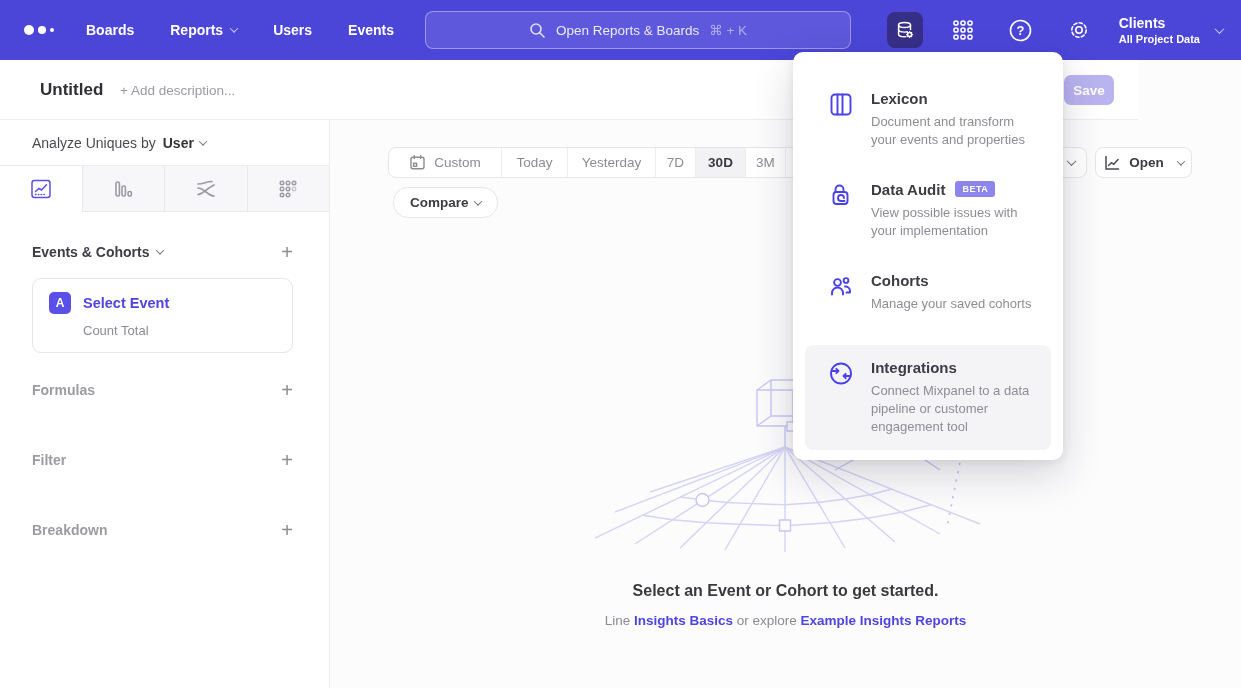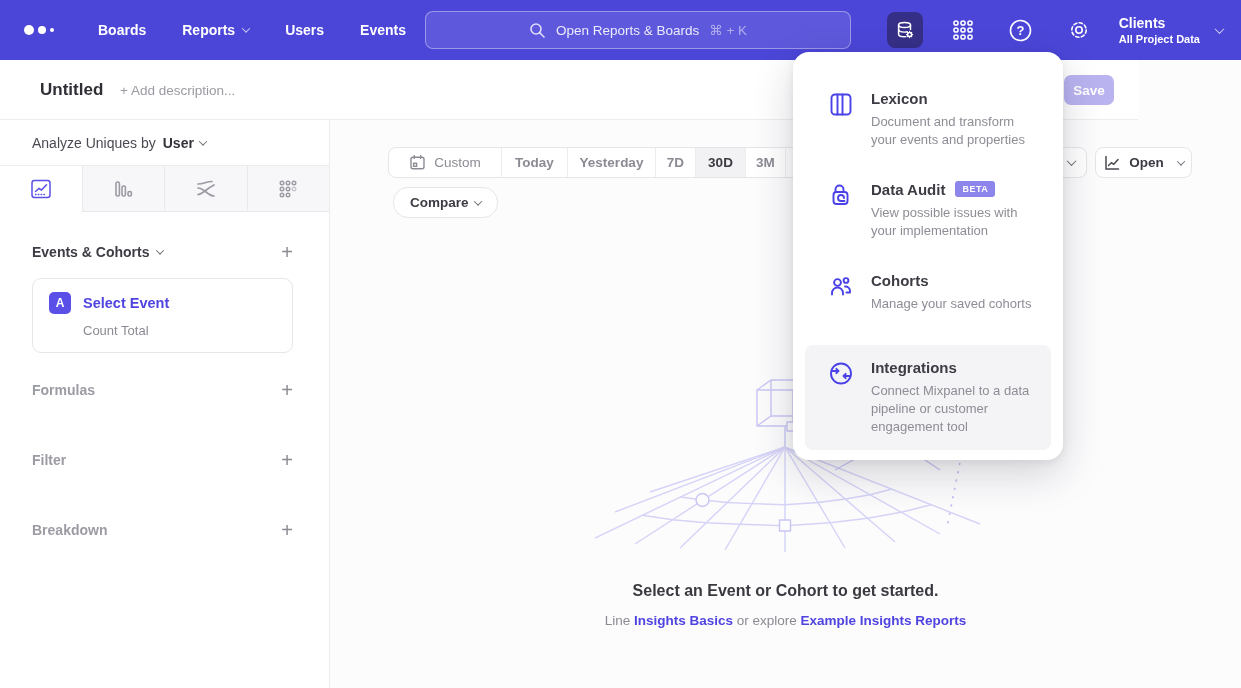--- a/index.html
+++ b/index.html
@@ -6,21 +6,21 @@
   html,body { width:1241px; height:688px; font-family:"Liberation Sans", sans-serif; background:#fcfcfd; overflow:hidden; }
   .chev { display:inline-block; width:7px; height:7px; border-right:1.6px solid currentColor; border-bottom:1.6px solid currentColor; transform:rotate(45deg) translate(-1px,-1px); margin-left:6px; }
 
   
   .topbar { position:absolute; left:0; top:0; width:1241px; height:60px; background:#4c46d8; display:flex; align-items:center; z-index:40; }
   .logo { display:flex; align-items:center; gap:4px; margin-left:24px; width:46px; }
   .logo i { background:#fff; border-radius:50%; display:block; }
   .logo i:nth-child(1){ width:10px; height:10px; }
   .logo i:nth-child(2){ width:8px; height:8px; }
   .logo i:nth-child(3){ width:4px; height:4px; }
-  .nav-items { display:flex; align-items:center; gap:36px; margin-left:28px; }
+  .nav-items { display:flex; align-items:center; gap:36px; margin-left:16px; }
   .nav-item { color:#fff; font-size:14px; font-weight:700; cursor:pointer; display:flex; align-items:center; }
   .nav-item .chev { width:6px; height:6px; color:#cfcdf6; margin-left:8px; }
   .searchbox { position:absolute; left:425px; top:11px; width:426px; height:38px; background:rgba(255,255,255,0.10); border:1px solid rgba(255,255,255,0.38); border-radius:8px; display:flex; align-items:center; justify-content:center; gap:10px; color:rgba(255,255,255,0.88); font-size:13.5px; cursor:text; }
   .searchbox .shortcut { color:rgba(255,255,255,0.5); }
   .top-right { position:absolute; right:18px; top:0; height:60px; display:flex; align-items:center; gap:22px; }
   .icon-btn { width:36px; height:36px; border-radius:8px; display:flex; align-items:center; justify-content:center; cursor:pointer; }
   .icon-btn.active { background:#362f87; }
   .clients { color:#fff; cursor:pointer; display:flex; align-items:center; }
   .clients .txt { text-align:left; margin-right:10px; }
   .clients .l1 { font-size:14px; font-weight:700; }
@@ -57,34 +57,34 @@
   .badge-a { width:22px; height:22px; background:#5a50e8; color:#fff; font-size:12px; font-weight:700; border-radius:5px; display:flex; align-items:center; justify-content:center; }
   .event-title { font-size:14.5px; font-weight:700; color:#4f44e0; }
   .event-sub { font-size:13px; color:#8b8b94; margin:9px 0 0 34px; }
   .side-section { display:flex; align-items:center; justify-content:space-between; margin-top:0; position:absolute; left:32px; right:36px; }
   .side-section .lbl { font-size:14px; font-weight:700; color:#9b9ba4; }
 
   
   .main { position:absolute; left:330px; top:120px; width:911px; height:568px; background:#fcfcfd; }
   .seg-group { position:absolute; left:58px; top:27px; height:31px; display:flex; background:#fff; border:1px solid #e6e6ea; border-radius:8px; overflow:hidden; }
   .seg { display:flex; align-items:center; justify-content:center; gap:8px; font-size:13.5px; color:#8b8b94; cursor:pointer; }
-  .seg + .seg { border-left:1px solid #ededf0;font-weight:bold; }
+  .seg + .seg { border-left:1px solid #ededf0; }
   .seg.active { background:#f2f2f4; color:#3a3a41; font-weight:700; }
   .seg.tail { color:#6f6f78; }
   .compare-btn { position:absolute; left:63px; top:67px; height:31px; padding:0 16px; display:flex; align-items:center; background:#fff; border:1px solid #e6e6ea; border-radius:15px; font-size:13.5px; font-weight:700; color:#3c3c44; cursor:pointer; }
   .compare-btn .chev { width:6px; height:6px; color:#6f6f78; }
   .line-btn { position:absolute; left:765px; top:27px; width:97px; height:31px; display:flex; align-items:center; justify-content:center; gap:8px; background:#fff; border:1px solid #e6e6ea; border-radius:8px; font-size:13.5px; font-weight:700; color:#3c3c44; cursor:pointer; }
   .line-btn .chev { width:6px; height:6px; color:#6f6f78; }
   .wireframe { position:absolute; left:265px; top:232px; z-index:1; pointer-events:none; }
   .empty-title { position:absolute; left:0; right:0; top:462px; text-align:center; font-size:16px; font-weight:700; color:#39393f; z-index:2; }
   .empty-sub { position:absolute; left:0; right:0; top:493px; text-align:center; font-size:13.5px; color:#8b8b94; z-index:2; }
   .empty-sub a { color:#4f44e0; font-weight:700; text-decoration:none; cursor:pointer; }
 
   
-  .menu-panel { position:absolute; left:793px; top:52px; width:270px; height:408px; background:#fff; border-radius:16px; box-shadow:0 14px 40px rgba(25,25,50,0.18), 0 2px 8px rgba(25,25,50,0.08); z-index:60; padding-top:38px; }
+  .menu-panel { position:absolute; left:793px; top:52px; width:270px; height:408px; background:#fff; border-radius:10px; box-shadow:0 14px 40px rgba(25,25,50,0.18), 0 2px 8px rgba(25,25,50,0.08); z-index:60; padding-top:38px; }
   .menu-item { display:flex; align-items:flex-start; gap:16px; margin:0 12px 32px; padding:0 10px 0 22px; border-radius:8px; cursor:pointer; }
   .menu-item.active { background:#f4f4f6; padding-top:14px; padding-bottom:14px; margin-bottom:0; }
   .menu-icon { flex:0 0 28px; margin-top:1px; }
   .menu-title-row { display:flex; align-items:center; gap:10px; }
   .menu-title { font-size:15px; font-weight:700; color:#3c3c44; }
   .beta-badge { background:#8d85eb; color:#fff; font-size:9px; font-weight:700; letter-spacing:0.5px; padding:3px 7px; border-radius:3px; }
   .menu-desc { font-size:13px; color:#8d8d96; line-height:1.38; margin-top:6px; max-width:182px; }
 </style>
 </head>
 <body>

